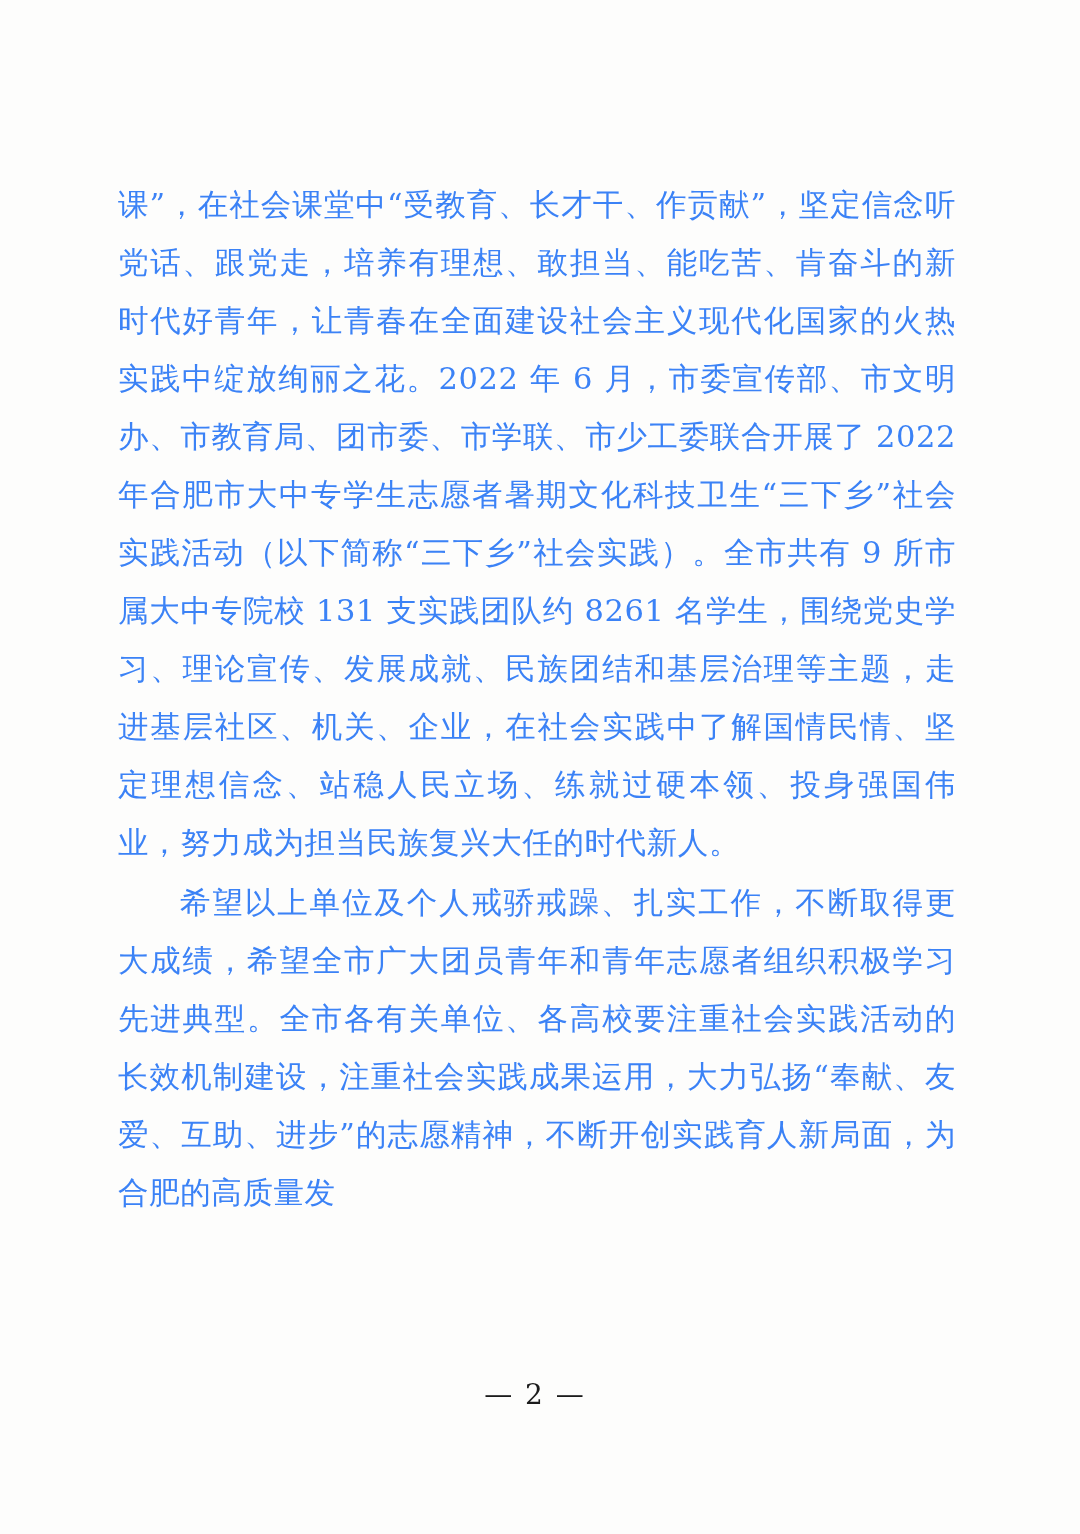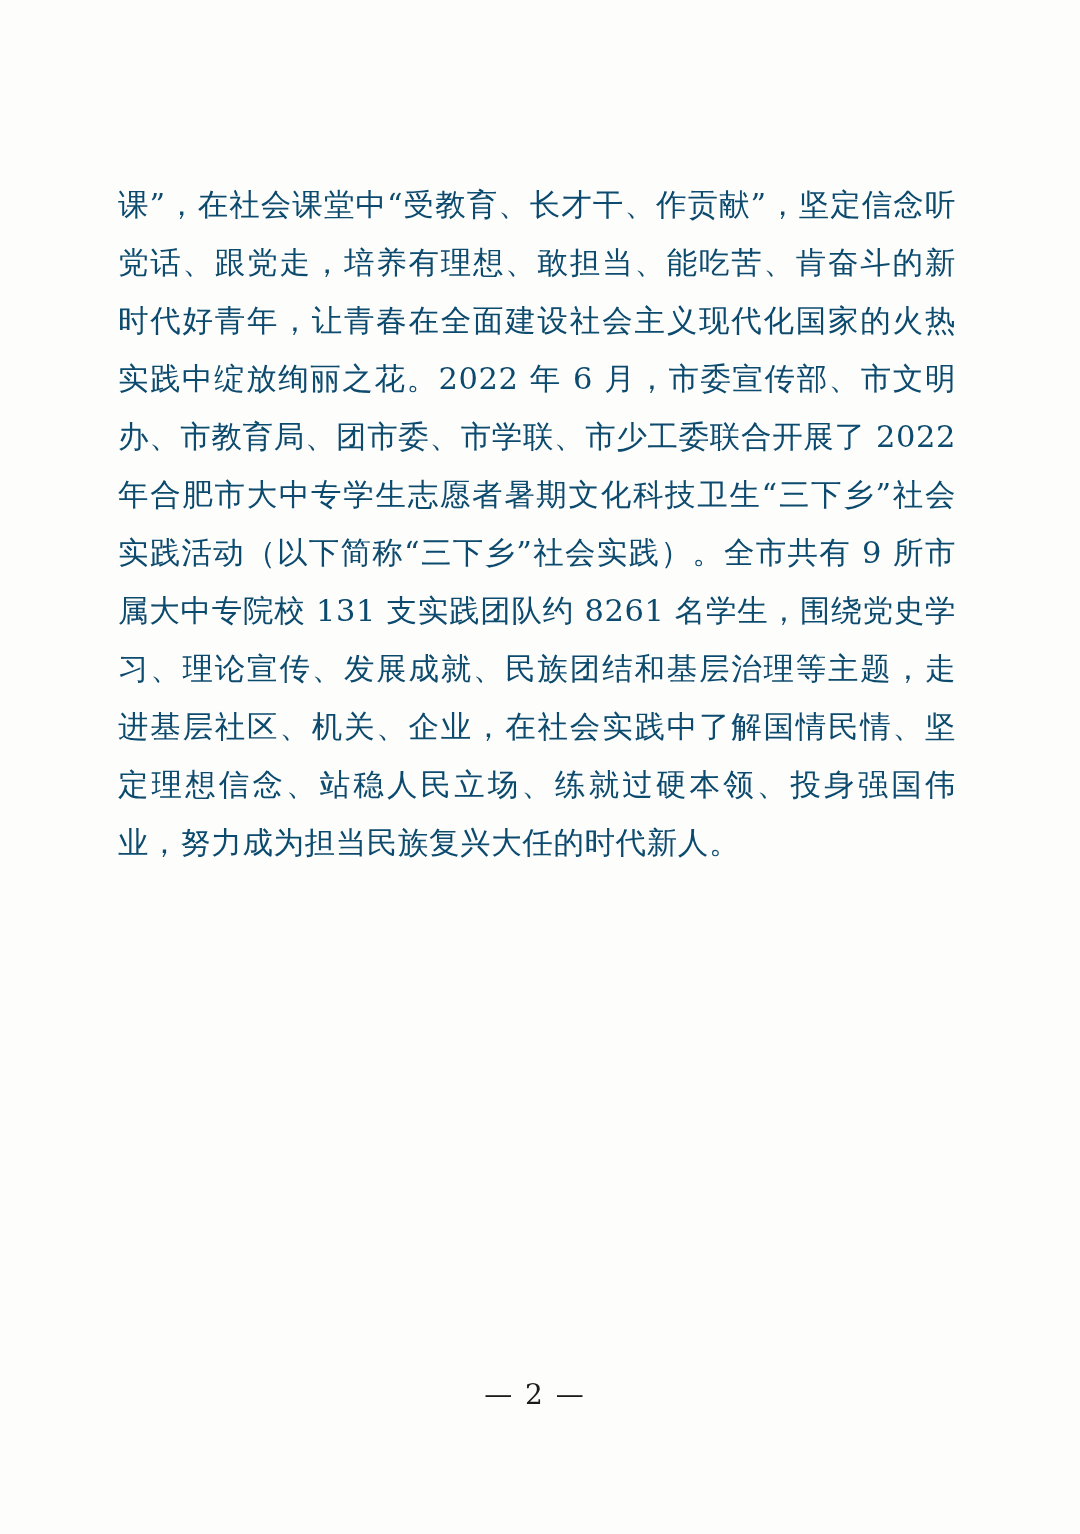--- a/index.html
+++ b/index.html
@@ -18,21 +18,21 @@
   .body-area {
     position: absolute;
     left: 118px;
     top: 176px;
     width: 846px;
   }
   .para {
     margin: 0 8px 2px 0;
     font-size: 30.5px;
     line-height: 58px;
-    color: #0c4a6e;
+    color: #3b82f6;
     text-align: justify;
     text-justify: inter-character;
     letter-spacing: 0.6px;
     text-indent: 0;
     font-weight: 400;
   }
   .para.indent {
     text-indent: 62px;
   }
   .page-number {
@@ -50,17 +50,18 @@
     display: inline-block;
     margin-left: -10px;
   }
 </style>
 </head>
 <body>
 
 <div class="page">
   <div class="body-area">
     <p class="para">课”，在社会课堂中“受教育、长才干、作贡献”，坚定信念听党话、跟党走，培养有理想、敢担当、能吃苦、肯奋斗的新时代好青年，让青春在全面建设社会主义现代化国家的火热实践中绽放绚丽之花。2022 年 6 月，市委宣传部、市文明办、市教育局、团市委、市学联、市少工委联合开展了 2022 年合肥市大中专学生志愿者暑期文化科技卫生“三下乡”社会实践活动（以下简称“三下乡”社会实践）。全市共有 9 所市属大中专院校 131 支实践团队约 8261 名学生，围绕党史学习、理论宣传、发展成就、民族团结和基层治理等主题，走进基层社区、机关、企业，在社会实践中了解国情民情、坚定理想信念、站稳人民立场、练就过硬本领、投身强国伟业，努力成为担当民族复兴大任的时代新人。</p>
+    <p class="para indent">希望以上单位及个人戒骄戒躁、扎实工作，不断取得更大成绩，希望全市广大团员青年和青年志愿者组织积极学习先进典型。全市各有关单位、各高校要注重社会实践活动的长效机制建设，注重社会实践成果运用，大力弘扬“奉献、友爱、互助、进步”的志愿精神，不断开创实践育人新局面，为合肥的高质量发</p>
   </div>
   <div class="page-number">
     <span class="pn-inner">— 2 —</span>
   </div>
 </div>
 
 </body></html>

